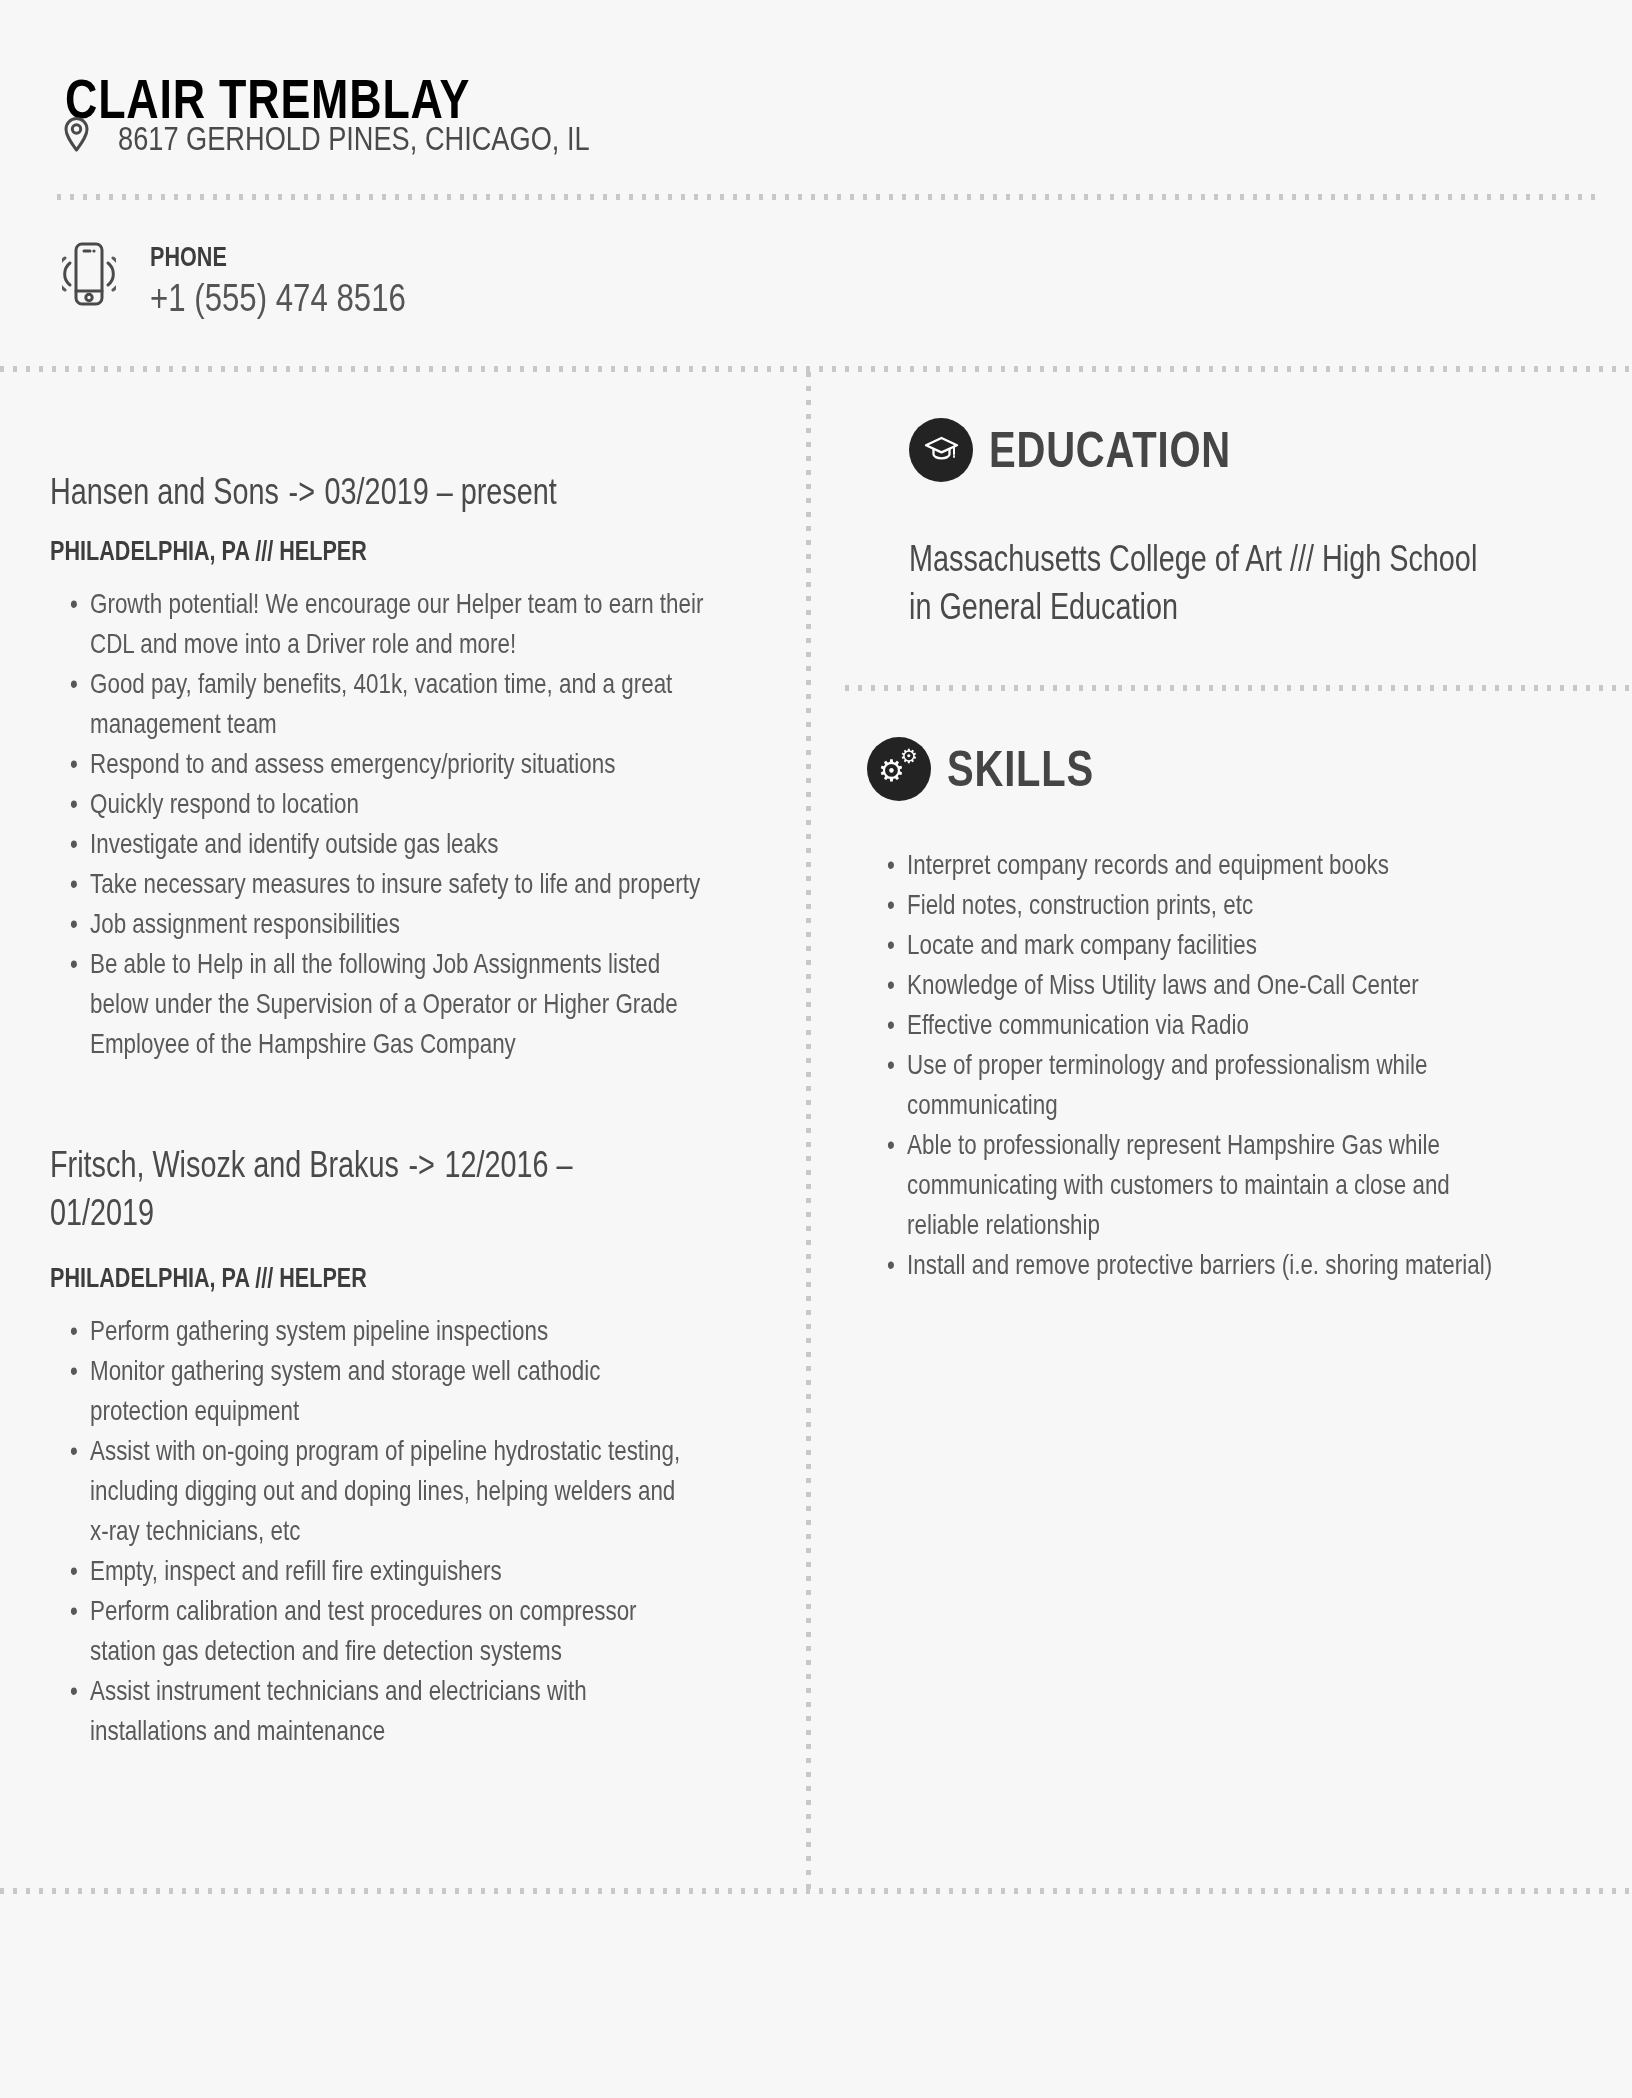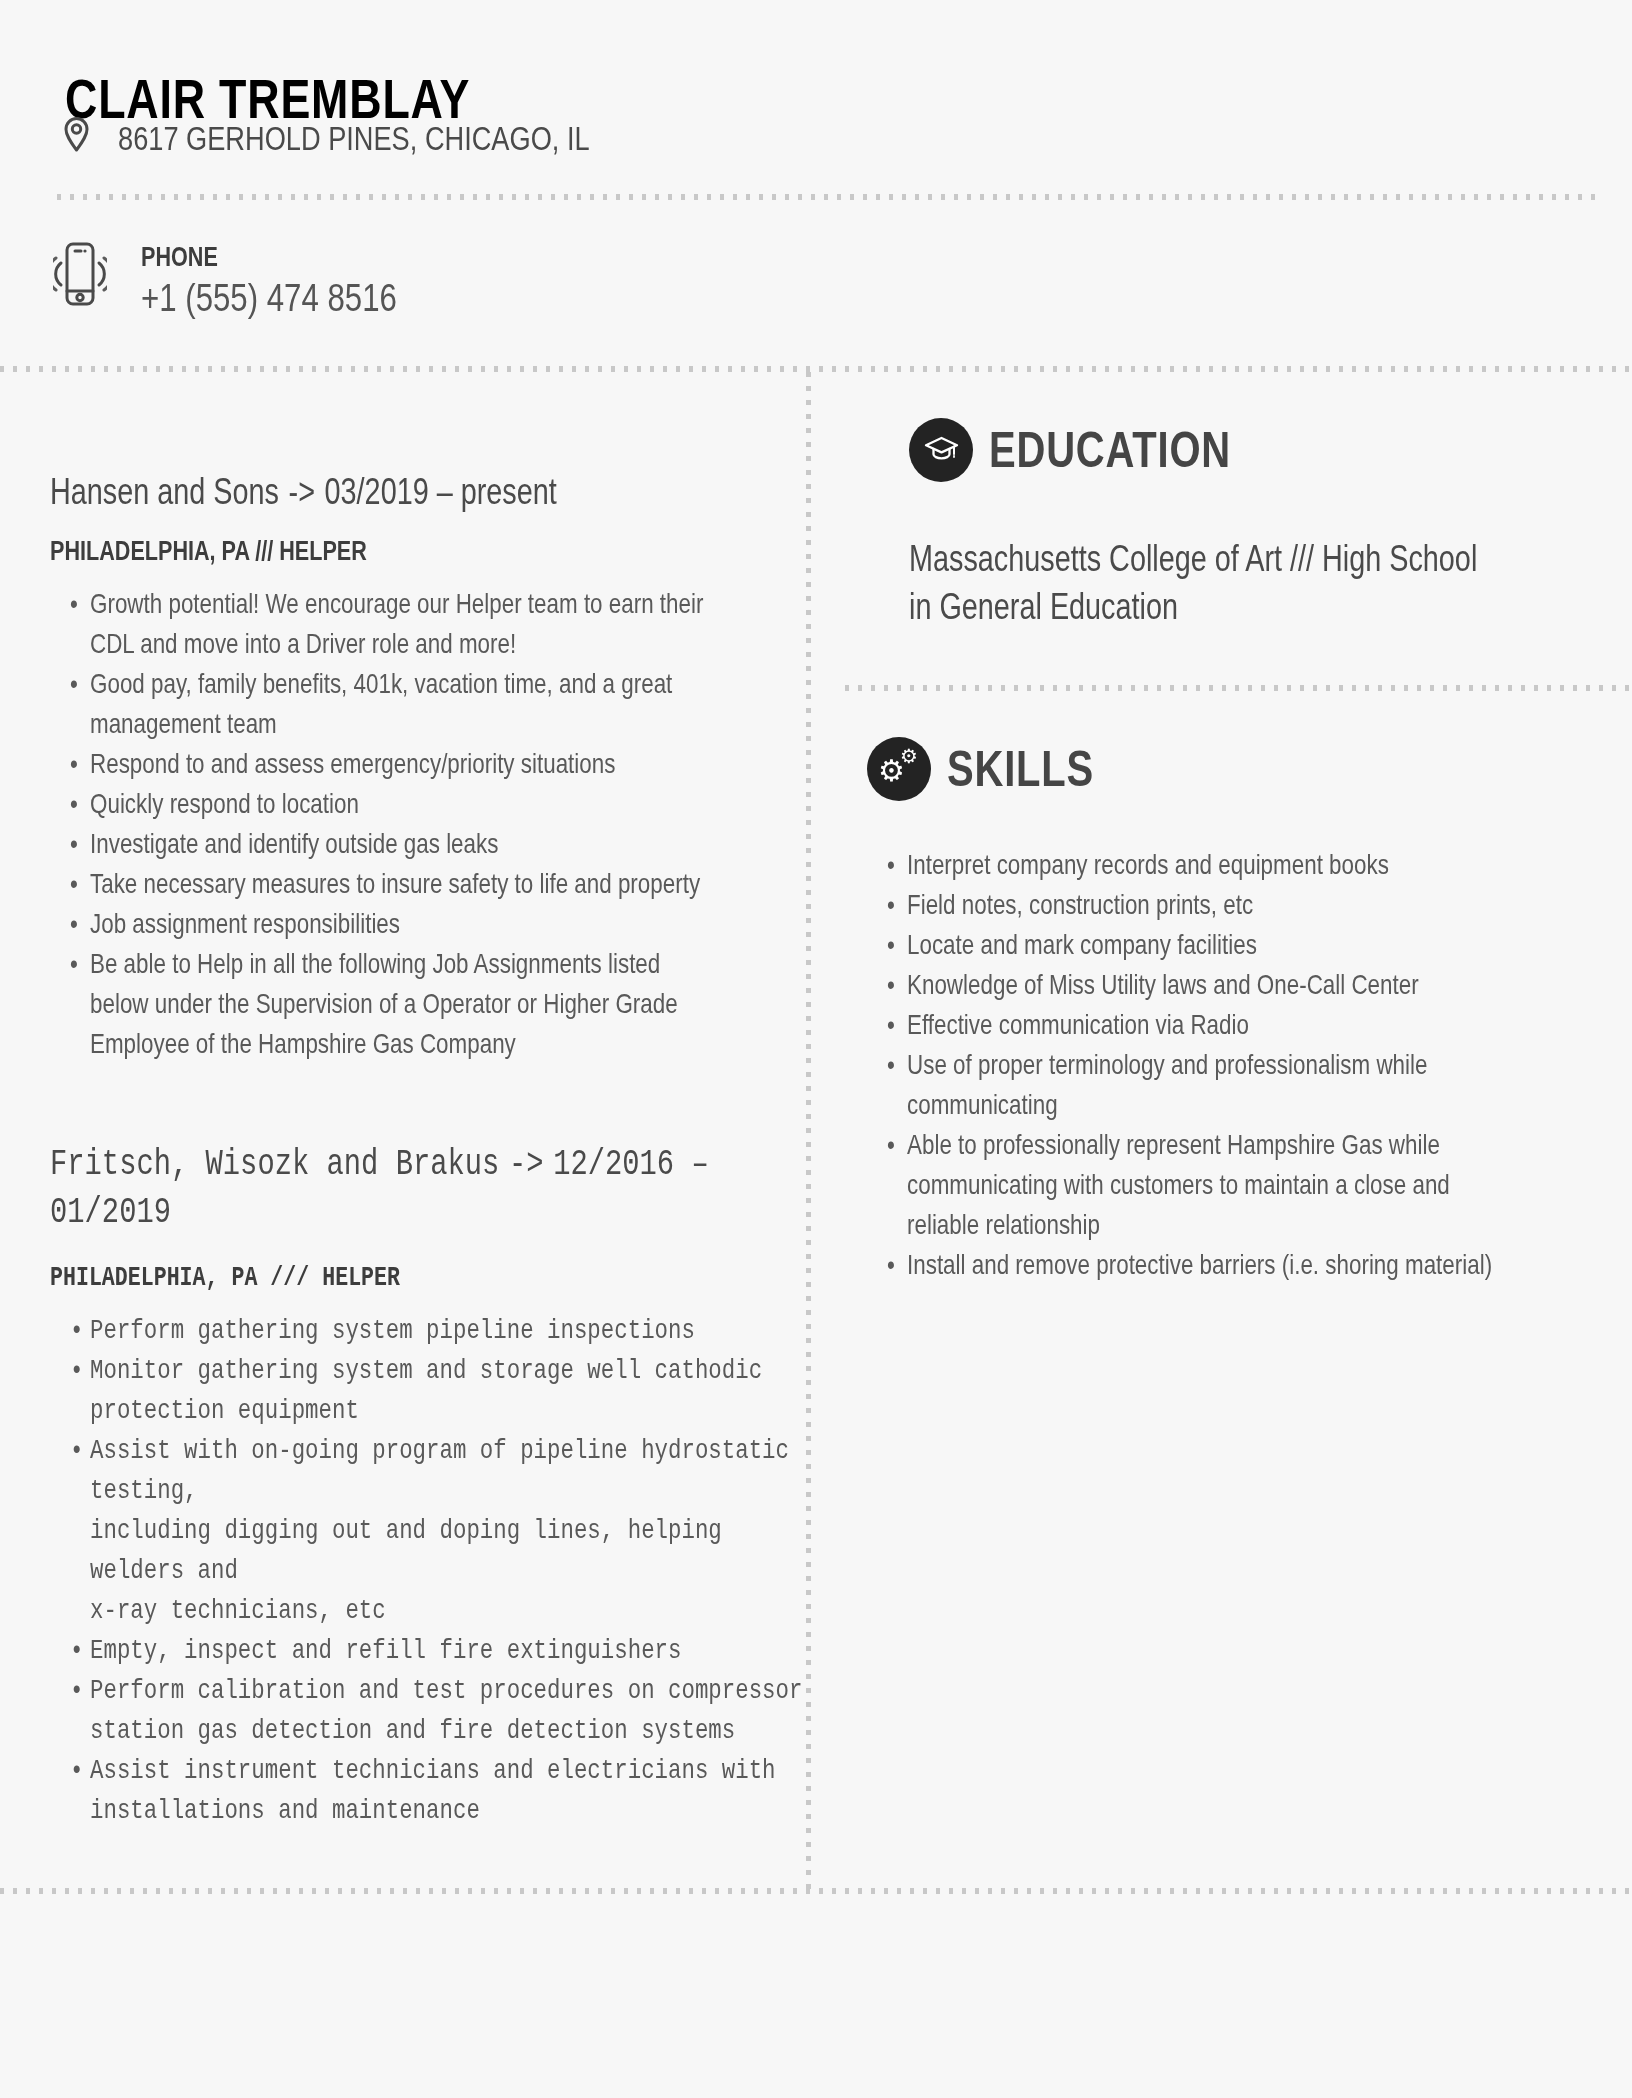--- a/index.html
+++ b/index.html
@@ -21,21 +21,21 @@
   .dots-v { position:absolute; width:5px;
             background:repeating-linear-gradient(180deg,#c8c8c8 0 5px,transparent 5px 14px); }
 
   
   .name { position:absolute; left:65px; top:28px; font-size:56px; font-weight:bold;
           color:#000000; letter-spacing:1px; }
   .address { position:absolute; left:63px; top:116px; display:flex; align-items:center;
              gap:28px; font-size:34px; color:#4a4a4a; }
   .address svg { flex:0 0 auto; }
 
-  .phone-block { position:absolute; left:53px; top:240px; display:flex; gap:34px; }
+  .phone-block { position:absolute; left:62px; top:240px; display:flex; gap:34px; }
   .phone-text  { display:flex; flex-direction:column; }
   .contact-label { font-size:27px; font-weight:bold; color:#3d3d3d; line-height:34px; }
   .contact-value { font-size:39px; color:#555; line-height:40px; margin-top:4px; }
 
   
   .col { position:absolute; }
   .col-left  { left:50px;  top:418px; width:756px; }
   .col-right { left:867px; top:418px; width:725px;margin-left:42px; }
   .skills-section { position:absolute; left:867px; top:737px; width:740px; }
 
@@ -44,21 +44,21 @@
   .badge { width:64px; height:64px; border-radius:50%; background:#232323;
            display:flex; align-items:center; justify-content:center; flex:0 0 auto; }
   .sec-title { font-size:50px; font-weight:bold; color:#454545; letter-spacing:1px; }
 
   
   .job-title { font-size:36px; color:#4a4a4a; line-height:48px; white-space:pre-line;
                width:945px; margin-top:50px; }
   .job-arrow { margin:0 12px; }
   .job-meta  { font-size:27px; font-weight:bold; color:#3d3d3d; line-height:30px;
                margin-top:20px; width:945px; }
-  .job2 { margin-top:77px;font-family:Liberation Mono, monospace; }
+  .job2 { margin-top:77px; }
   .job2 .job-meta { margin-top:26px; }
 
   ul.blist { list-style:none; margin:18px 0 0 0; padding:0 0 0 50px; width:895px;
              font-size:28px; line-height:40px; color:#595959; }
   ul.blist li { position:relative; white-space:pre-line; }
   ul.blist li::before { content:"\2022"; position:absolute; left:-25px; top:0; color:#595959; }
 
   
   .edu-text { font-size:36px; color:#4a4a4a; line-height:48px; white-space:pre-line;
               width:900px; margin-top:53px; }

